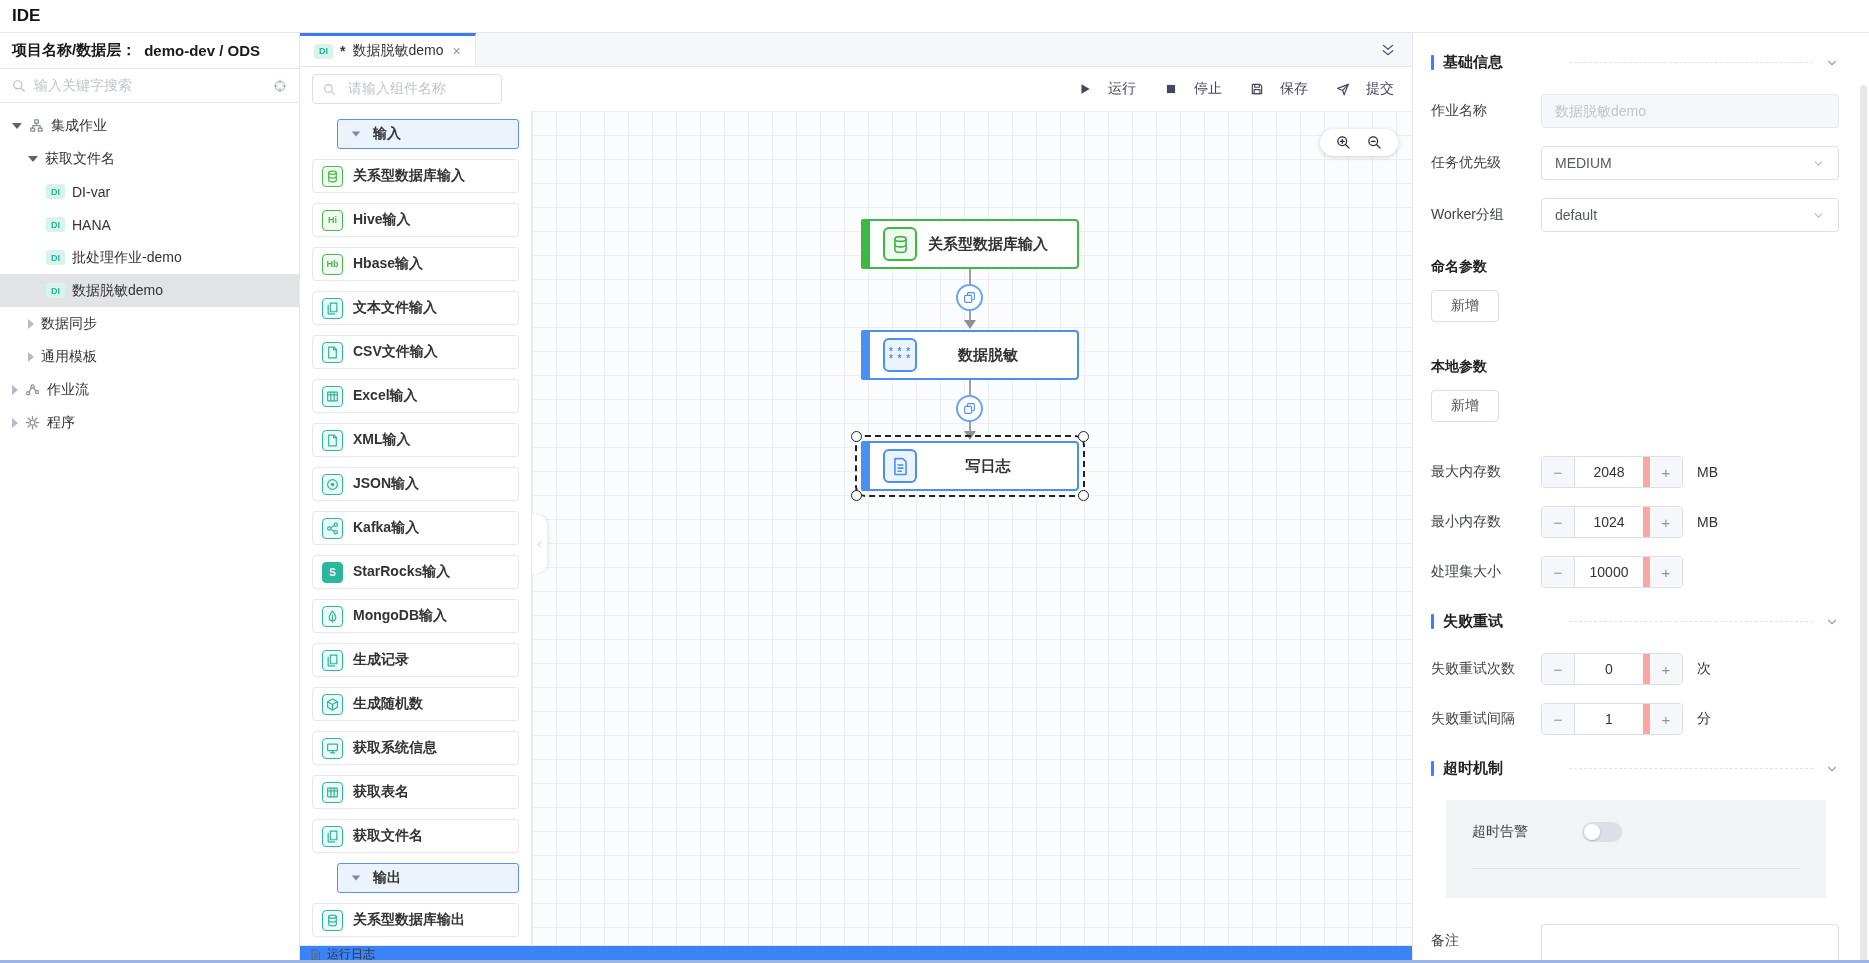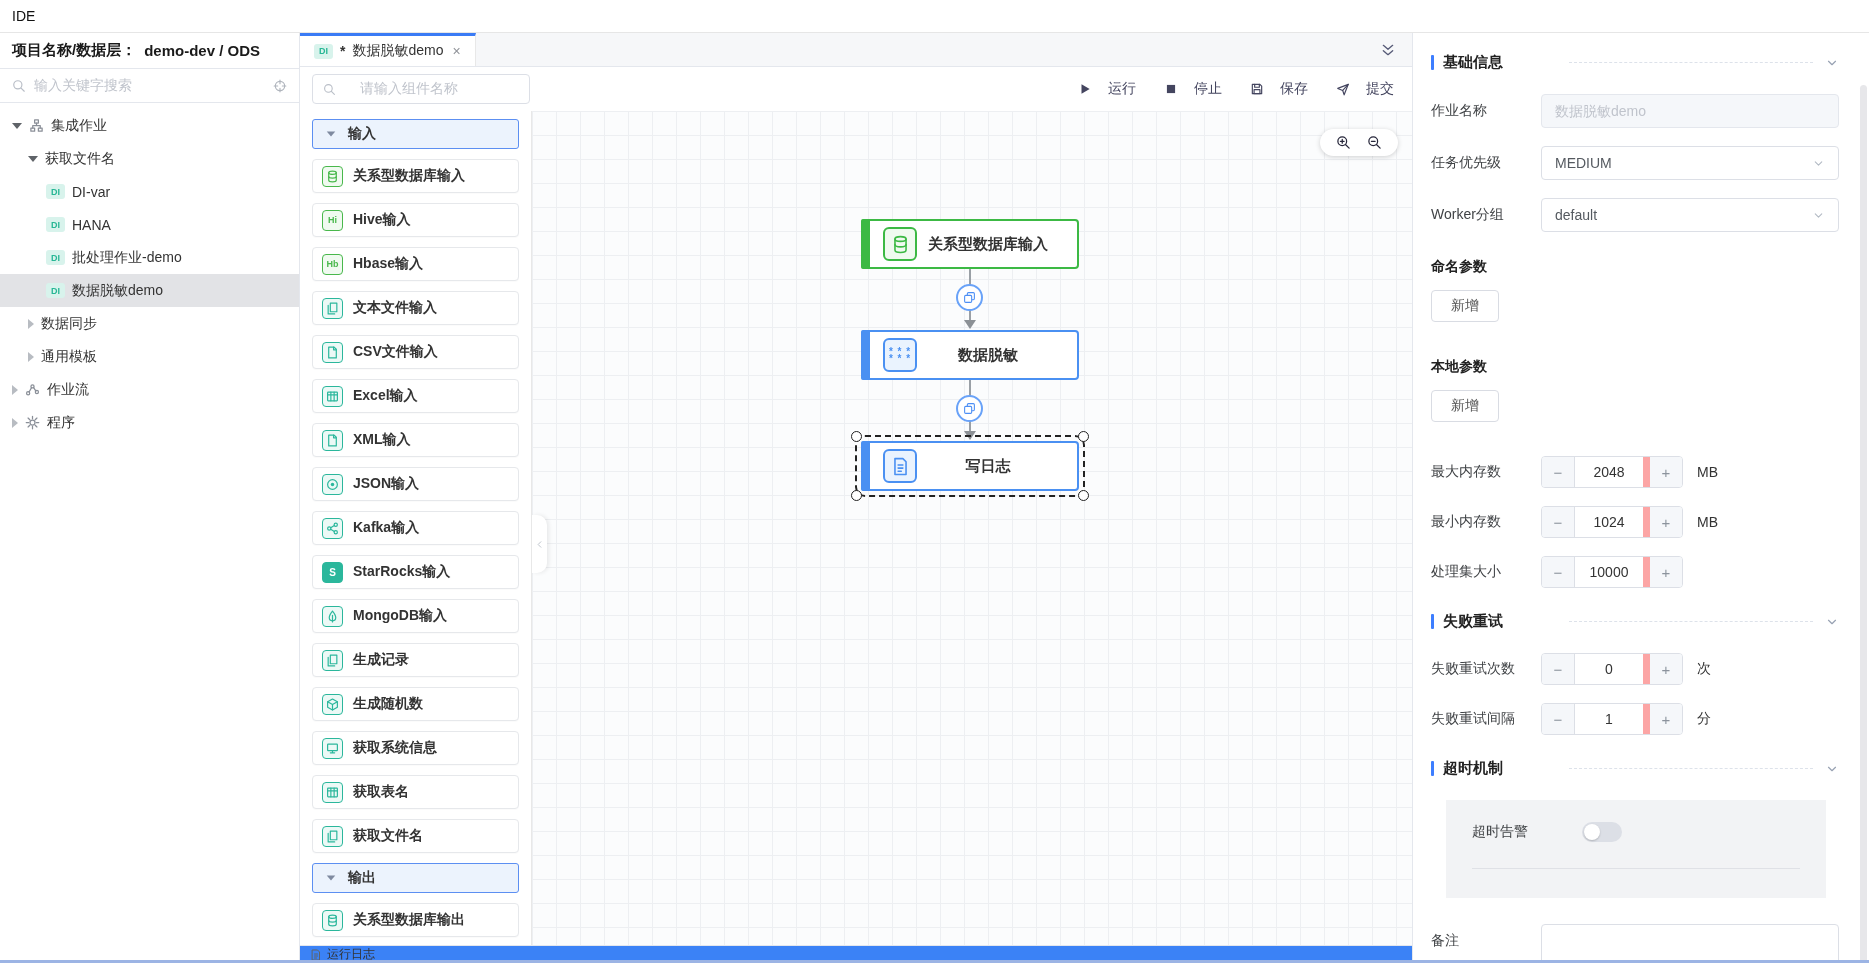--- a/index.html
+++ b/index.html
@@ -5,21 +5,21 @@
   * { margin:0; padding:0; box-sizing:border-box; }
   html,body { width:1869px; height:963px; overflow:hidden; background:#fff;
     font-family:"Liberation Sans","DejaVu Sans",sans-serif; font-size:14px; color:#333; }
   .app { position:relative; width:1869px; height:963px; display:flex; flex-direction:column; }
   .app::after { content:""; position:absolute; left:0; right:0; bottom:0; height:3px; background:#9cb4e4; z-index:50; }
 
   svg.ic { display:block; fill:none; stroke:currentColor; stroke-width:2; stroke-linecap:round; stroke-linejoin:round; }
 
   
   .app-header { height:33px; flex:0 0 33px; display:flex; align-items:center; padding:8px 12px;
-    font-size:14px; font-weight:400; color:#111; border-bottom:1px solid #e6e6e6; background:#fff; }
+    font-size:17px; font-weight:700; color:#111; border-bottom:1px solid #e6e6e6; background:#fff; }
 
   .main { flex:1; display:flex; min-height:0; }
 
   
   .sidebar { width:300px; flex:0 0 300px; border-right:1px solid #e4e7ed; display:flex; flex-direction:column; background:#fff; }
   .project-row { height:36px; flex:0 0 36px; display:flex; align-items:center; gap:8px; padding:0 12px;
     font-weight:bold; font-size:15px; color:#1a1a1a; border-bottom:1px solid #e4e7ed; }
   .sidebar-search { height:34px; flex:0 0 34px; display:flex; align-items:center; gap:8px; padding:0 12px;
     border-bottom:1px solid #e4e7ed; color:#b9bec7; }
   .sidebar-search .ph { flex:1; color:#c0c4cc; font-size:14px; }
@@ -42,35 +42,35 @@
   .tab { background:#fff; border-top:3px solid #3a7bf5; border-right:1px solid #e8e8e8;
     display:flex; align-items:center; gap:7px; padding:0 14px; cursor:pointer; }
   .tab-dirty { color:#333; font-weight:bold; }
   .tab-label { color:#333; }
   .tab-close { color:#909399; font-size:14px; margin-left:2px; cursor:pointer; }
   .tab-more { display:flex; align-items:center; padding:0 16px; color:#565a77; cursor:pointer; }
   .tab-more svg { width:16px; height:16px; }
 
   .canvas-toolbar { height:44px; flex:0 0 44px; background:#fff; display:flex; align-items:center;
     justify-content:space-between; padding:0 18px 0 12px; }
-  .comp-search { width:218px; height:30px; border:1px solid #dcdfe6; border-radius:4px;
-    display:flex; align-items:center; gap:24px; padding:0 10px; color:#b9bec7; }
+  .comp-search { width:190px; height:30px; border:1px solid #dcdfe6; border-radius:4px;
+    display:flex; align-items:center; gap:12px; padding:0 10px; color:#b9bec7; }
   .comp-search .ph { color:#c0c4cc; }
   .actions { display:flex; align-items:center; gap:28px; }
   .action-btn { display:flex; align-items:center; gap:16px; color:#44455f; font-size:14px; cursor:pointer; }
   .action-btn svg { width:14px; height:14px; }
 
   .workspace { flex:1; min-height:0; display:flex; overflow:hidden; position:relative; }
 
   
   .palette { width:232px; flex:0 0 232px; background:#fff; border-right:1px solid #e8e8e8;
     padding:8px 12px 0 12px; overflow:hidden; }
   .pal-header { height:30px; background:#ecf3fd; border:1px solid #5c8ff2; border-radius:3px;
     display:flex; align-items:center; gap:12px; padding:0 13px; margin-bottom:10px;
-    font-weight:bold; color:#333; cursor:pointer; }
+    font-weight:bold; color:#333; cursor:pointer;margin-left:25px; }
   .pal-header .tri-down { border-top-color:#7f8aa0; transform:scale(.85); }
   .pal-item { height:34px; border:1px solid #e6e8eb; border-radius:4px; background:#fff;
     display:flex; align-items:center; gap:10px; padding:0 9px; margin-bottom:10px;
     font-weight:bold; font-size:14px; color:#333; cursor:grab; box-shadow:0 1px 1px rgba(0,0,0,.02); }
   .pi-icon { width:21px; height:21px; border-radius:4px; border:1px solid currentColor;
     display:flex; align-items:center; justify-content:center; flex:0 0 auto; }
   .pi-icon svg { width:13px; height:13px; stroke-width:2.2; }
   .pi-icon.green { color:#49b84c; background:#f0faf0; }
   .pi-icon.teal  { color:#2bb79c; background:#ecf9f6; }
   .pi-text { font-size:9px; font-weight:bold; }

